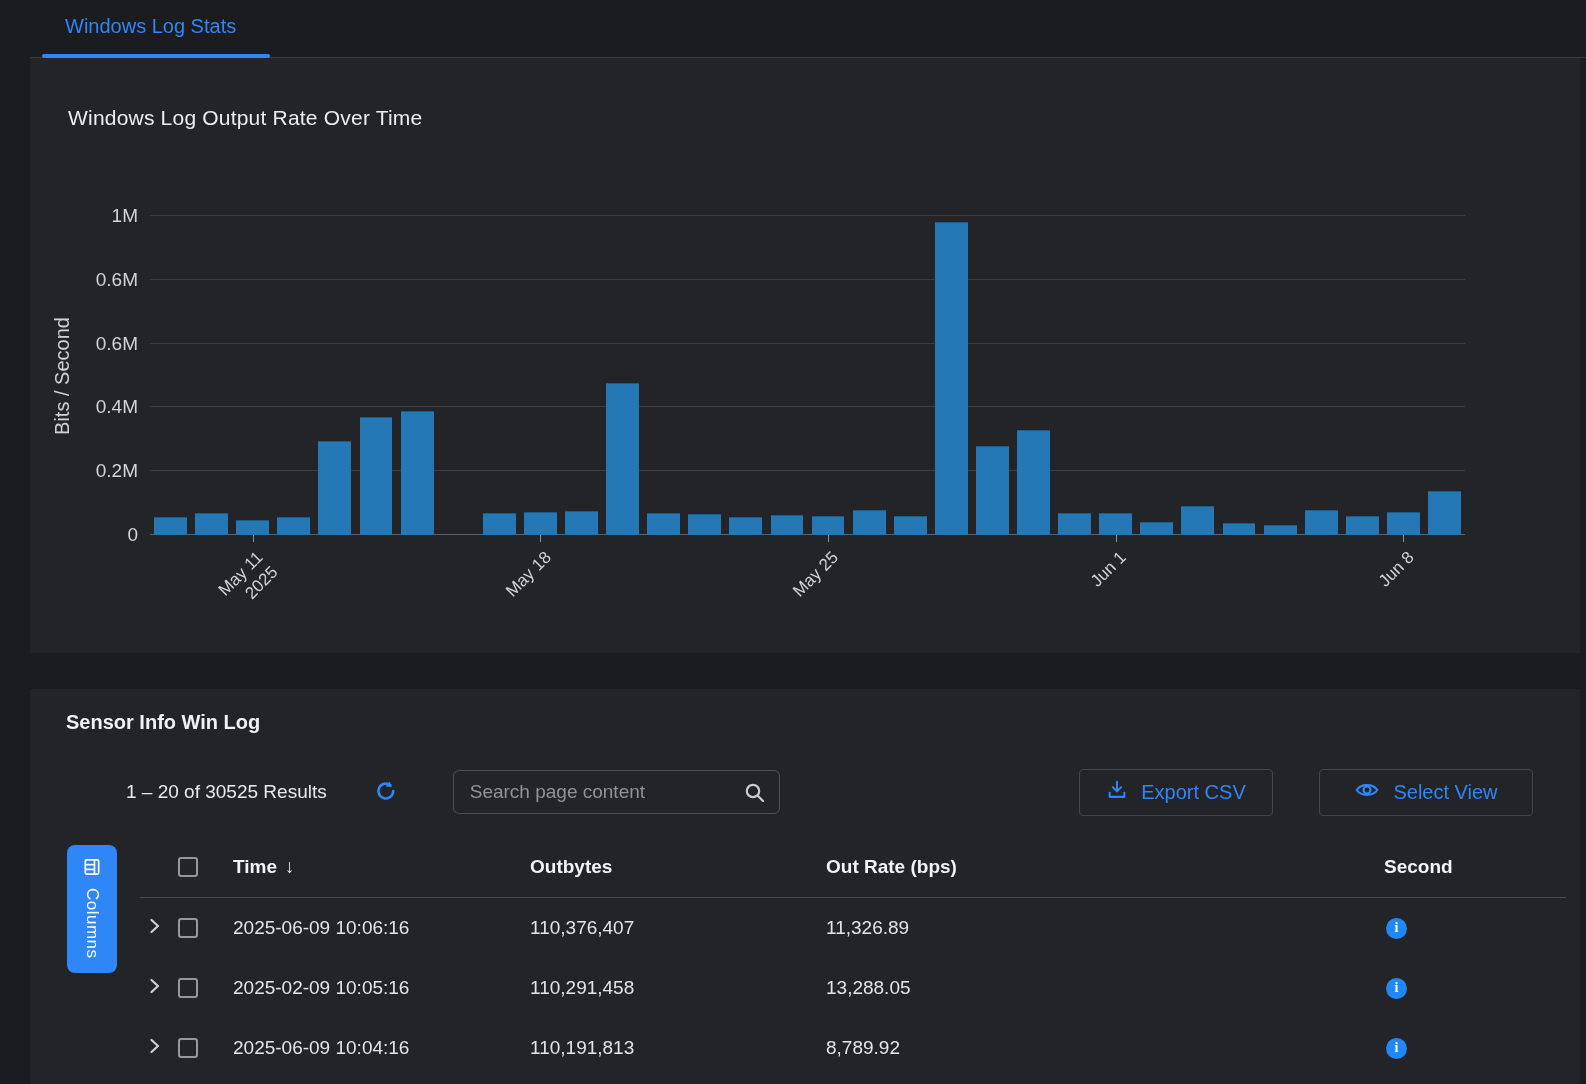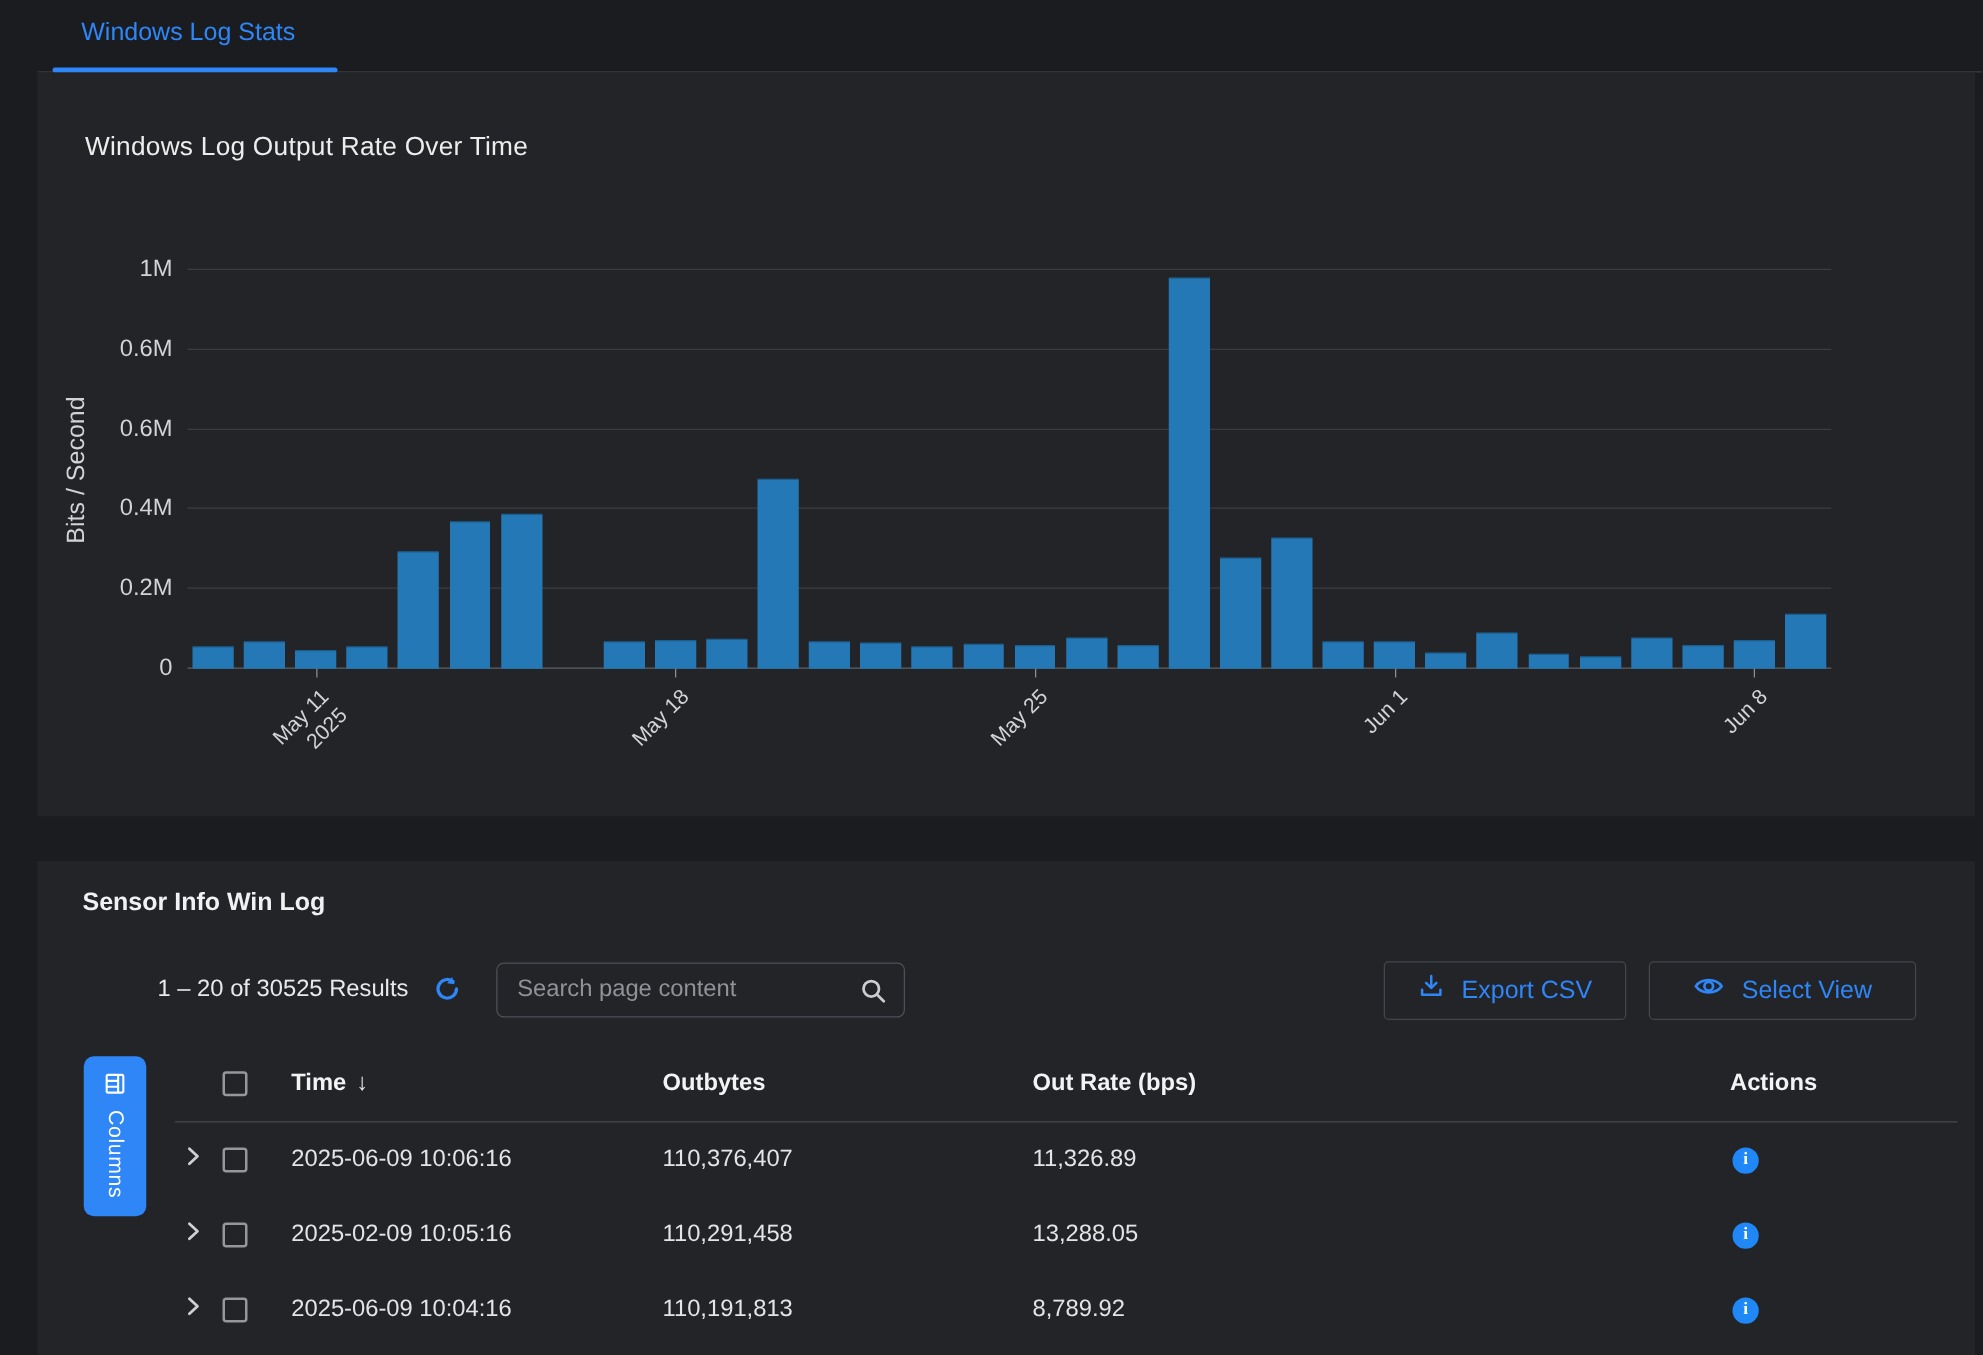--- a/index.html
+++ b/index.html
@@ -39,21 +39,21 @@
   .bars{position:absolute;left:0;top:0;width:100%;height:100%;display:flex;align-items:flex-end;}
   .slot{flex:1 1 0;display:flex;justify-content:center;align-items:flex-end;height:100%;}
   .bar{width:80%;background:var(--bar);border-top:1px solid rgba(0,0,0,.22);}
   .xtickmark{position:absolute;top:100%;width:1px;height:7px;background:#8b8e93;}
   .xtickwrap{position:absolute;top:calc(100% + 12px);width:0;height:0;}
   .xlabel{position:absolute;right:0;top:0;transform:rotate(-45deg);transform-origin:100% 0;
           text-align:right;font-size:17px;line-height:1.25;color:var(--muted);white-space:nowrap;}
   
   .table-panel{position:absolute;left:30px;top:689px;width:1550px;height:395px;background:var(--panel-bg);}
   .section-title{position:absolute;left:36px;top:22px;font-size:20px;font-weight:700;color:#f0f1f2;}
-  .controls{position:absolute;left:0;right:0;top:80px;height:46px;display:flex;align-items:center;}
+  .controls{position:absolute;left:0;right:0;top:80px;height:46px;display:flex;align-items:center;gap:28px;}
   .results-text{margin-left:96px;font-size:19px;color:#e8e9eb;white-space:nowrap;}
   .refresh-btn{margin-left:18px;width:26px;height:26px;display:flex;align-items:center;justify-content:center;cursor:pointer;background:none;border:none;padding:0;}
   .search-box{position:relative;margin-left:26px;width:327px;height:44px;border:1px solid var(--search-border);border-radius:6px;background:transparent;}
   .search-box input{position:absolute;left:0;top:0;width:100%;height:100%;background:transparent;border:none;outline:none;
                     padding:0 44px 0 16px;font-size:19px;color:var(--text);font-family:inherit;}
   .search-box input::placeholder{color:#8f9297;}
   .search-icon{position:absolute;right:12px;top:10px;}
   .btn{display:flex;align-items:center;justify-content:center;gap:13px;height:47px;
        border:1px solid var(--btn-border);border-radius:4px;background:transparent;
        color:var(--accent);font-size:20px;font-family:inherit;cursor:pointer;}
@@ -296,21 +296,21 @@
   <div class="tgrid thead">
     <div></div>
     <div>
         <div class="checkbox"></div>
       </div>
     <div>
       <span>Time</span><span class="sort-arrow">↓</span>
     </div>
     <div>Outbytes</div>
     <div>Out Rate (bps)</div>
-    <div>Actions</div>
+    <div>Second</div>
   </div>
   <div class="header-divider"></div>
 
   <div class="rows" id="rows">
   <div class="tgrid row">
     <div class="chev">
       <span>
         <svg width="13" height="18" viewBox="0 0 12 18" fill="none" stroke="#cfd0d2" stroke-width="2.2" stroke-linecap="round" stroke-linejoin="round">
           <path d="M3 3 L9.5 9 L3 15"></path>
         </svg>

